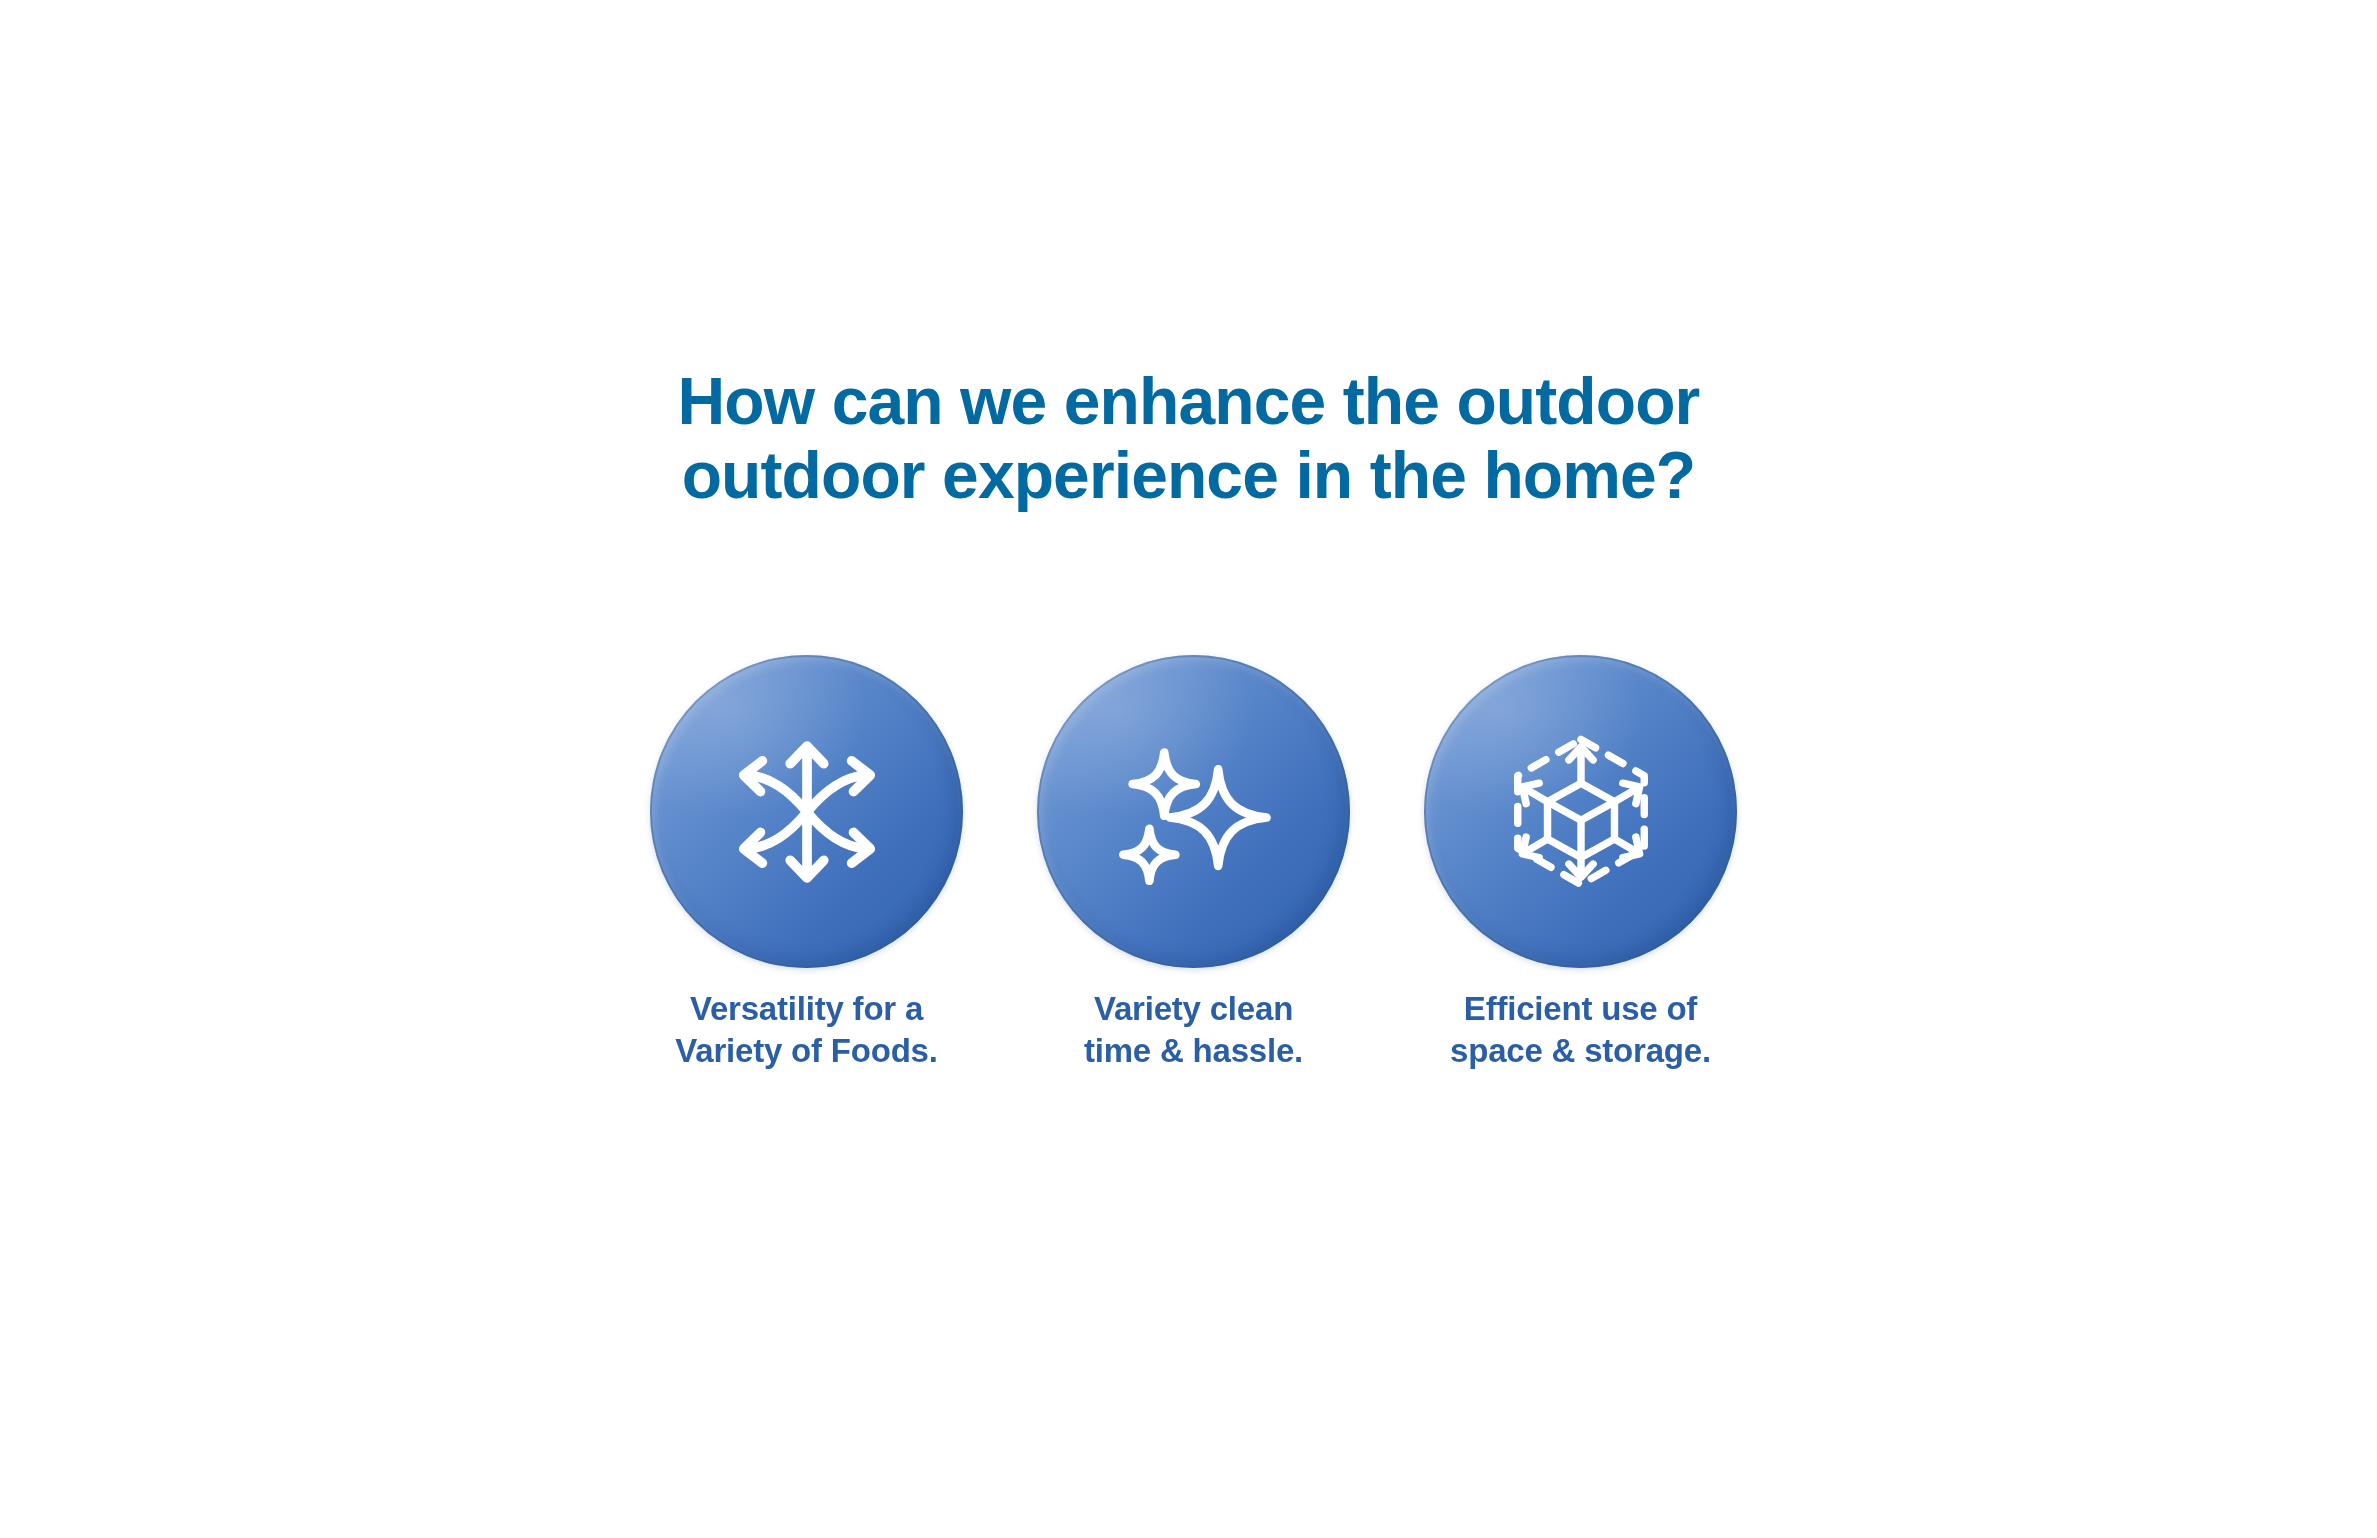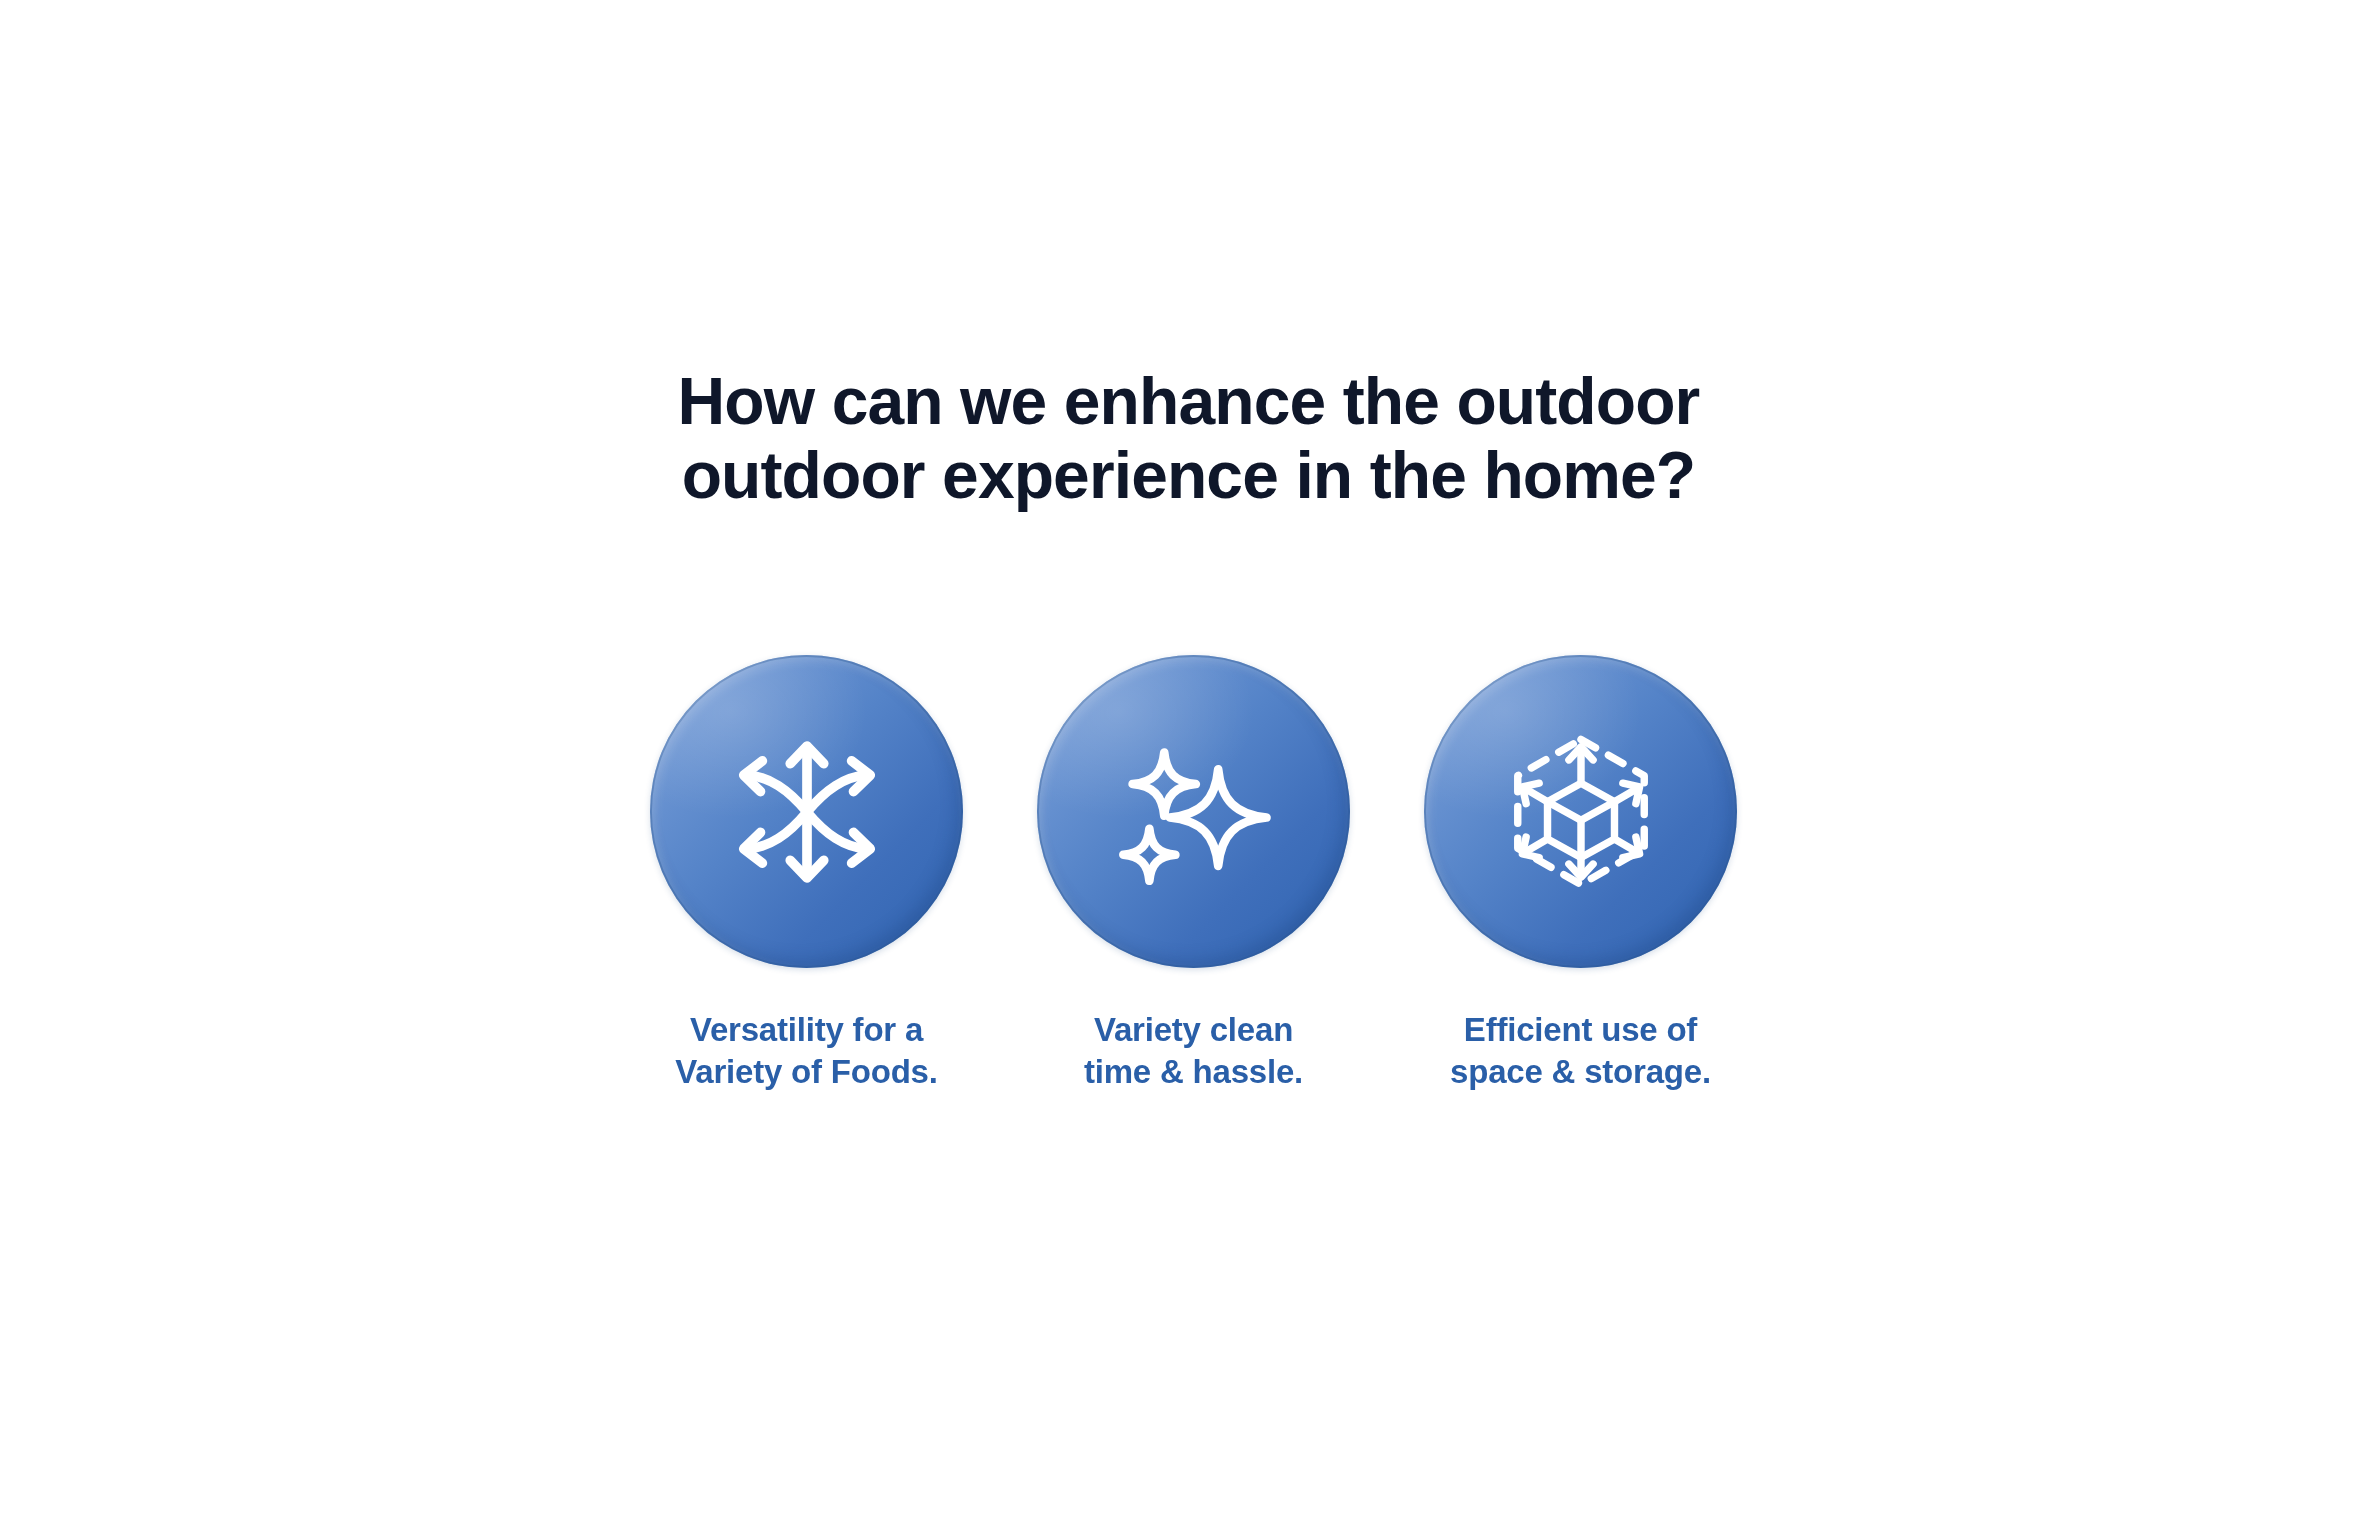--- a/index.html
+++ b/index.html
@@ -22,21 +22,21 @@
     background: #ffffff;
   }
 
   
   .headline {
     position: absolute;
     left: 0;
     top: 365px;
     width: 2377px;
     text-align: center;
-    color: #0f172a;
+    color: #0369a1;
     font-size: 66px;
     line-height: 1.12;
     font-weight: 700;
     letter-spacing: -0.9px;
     font-family: "Liberation Sans", "DejaVu Sans", sans-serif;
   }
   .headline .hl-line {
     display: block;
     white-space: nowrap;
   }
@@ -91,21 +91,21 @@
     pointer-events: none;
   }
   .circle svg {
     position: relative;
     z-index: 2;
     display: block;
   }
 
   
   .caption {
-    margin-top: 41px;
+    margin-top: 20px;
     text-align: center;
     color: #2a5fa8;
     font-size: 33px;
     line-height: 1.26;
     font-weight: 700;
     letter-spacing: -0.2px;
     font-family: "Liberation Sans", "DejaVu Sans", sans-serif;
   }
   .caption .cap-line {
     display: block;

